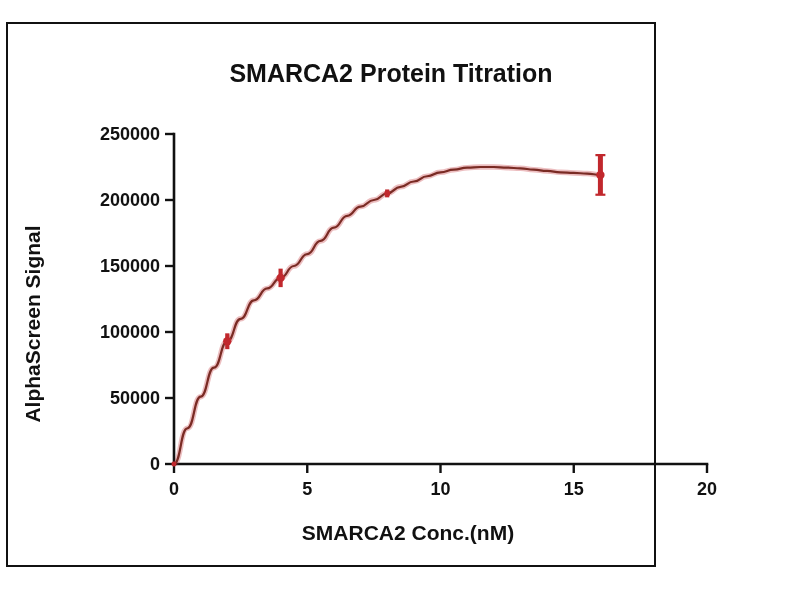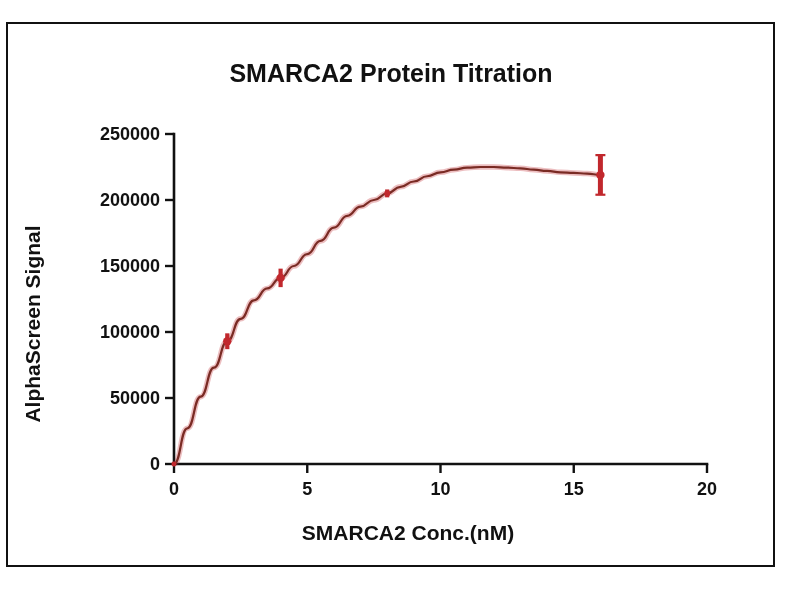--- a/index.html
+++ b/index.html
@@ -5,21 +5,21 @@
   html,body{margin:0;padding:0;}
   body{
     width:800px;height:600px;
     background:#ffffff;
     font-family:"Liberation Sans", sans-serif;
     overflow:hidden;
   }
   #figure{
     position:absolute;
     left:6px;top:22px;
-    width:769px;height:545px;
+    width:650px;height:545px;
     background:#ffffff;
     border:2px solid #111111;
     box-sizing:border-box;
   }
   #plot-area{
     position:absolute;
     left:0;top:0;width:100%;height:100%;
   }
   svg{display:block;}
   .chart-title{

